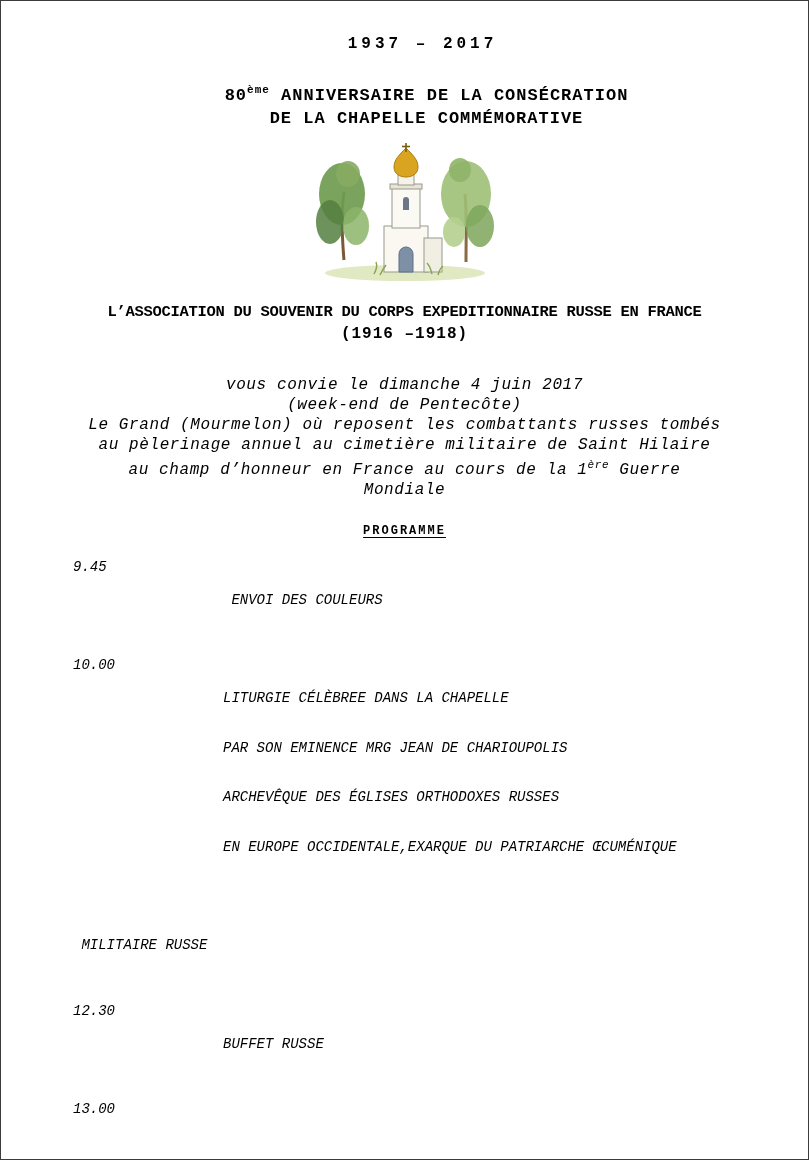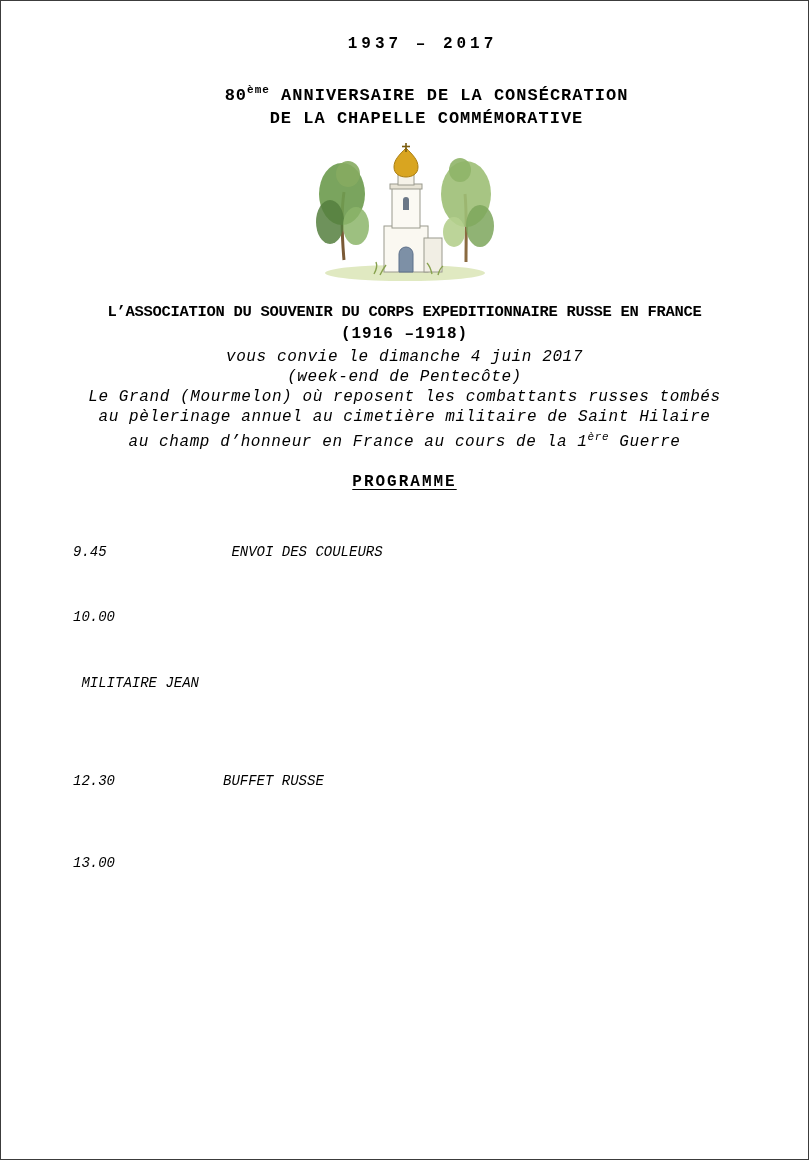--- a/index.html
+++ b/index.html
@@ -33,43 +33,42 @@
     margin-top:16px;
     font-family:Liberation Mono, monospace;
     font-size:15.5px; font-weight:bold; letter-spacing:-0.3px;
   }
   .assoc-years {
     margin-top:4px;
     font-size:16px; font-weight:bold; letter-spacing:1px;
   }
 
   .invitation {
-    margin-top:4px;
+    margin-top:32px;
     font-style:italic;
     font-size:16px; letter-spacing:0.6px;
     line-height:20px;
   }
 
   .prog-title-wrap { margin-top:21px; }
   .prog-title {
-    font-size:16px; font-weight:bold; letter-spacing:2px;
+    font-size:12px; font-weight:bold; letter-spacing:2px;
     text-decoration:underline; text-underline-offset:3px;
     display:inline-block;
   }
 
   .program {
     margin-top:20px;
     font-size:14px; font-style:italic;
     line-height:16.5px;
   }
   .prow {
     display:flex;
     padding:0 72px;
     margin-bottom:16px;
-    align-items:center;
   }
   .ptime { width:150px; flex:0 0 150px; white-space:pre-wrap; }
   .pdesc { flex:1; white-space:pre-wrap; }
 </style>
 </head>
 <body>
 
 <div class="page">
 
   <div class="years center">1937 – 2017</div>
@@ -125,42 +124,49 @@
 
   <div class="assoc-name center">L’ASSOCIATION DU SOUVENIR DU CORPS EXPEDITIONNAIRE RUSSE EN FRANCE</div>
   <div class="assoc-years center">(1916 –1918)</div>
 
   <div class="invitation center">
     <div>vous convie le dimanche 4 juin 2017</div>
     <div>(week-end de Pentecôte)</div>
     <div>Le Grand (Mourmelon) où reposent les combattants russes tombés</div>
     <div>au pèlerinage annuel au cimetière militaire de Saint Hilaire</div>
     <div><span>au champ d’honneur en France au cours de la 1</span><span class="sup">ère</span><span> Guerre</span></div>
+    <div>Mondiale</div>
   </div>
 
   <div class="prog-title-wrap center">
     <span class="prog-title">PROGRAMME</span>
   </div>
 
   <div class="program">
 
     <div class="prow">
       <div class="ptime">9.45</div>
       <div class="pdesc">
         <div> ENVOI DES COULEURS</div>
       </div>
     </div>
 
     <div class="prow">
       <div class="ptime">10.00</div>
+      <div class="pdesc">
+        <div>LITURGIE CÉLÈBREE DANS LA CHAPELLE</div>
+        <div>PAR SON EMINENCE MRG JEAN DE CHARIOUPOLIS</div>
+        <div>ARCHEVÊQUE DES ÉGLISES ORTHODOXES RUSSES</div>
+        <div>EN EUROPE OCCIDENTALE,EXARQUE DU PATRIARCHE ŒCUMÉNIQUE</div>
+      </div>
     </div>
 
     <div class="prow">
       <div class="pdesc">
-        <div> MILITAIRE JEAN</div>
+        <div> MILITAIRE RUSSE</div>
       </div>
     </div>
 
     <div class="prow">
       <div class="ptime">12.30</div>
       <div class="pdesc">
         <div>BUFFET RUSSE</div>
       </div>
     </div>
 

